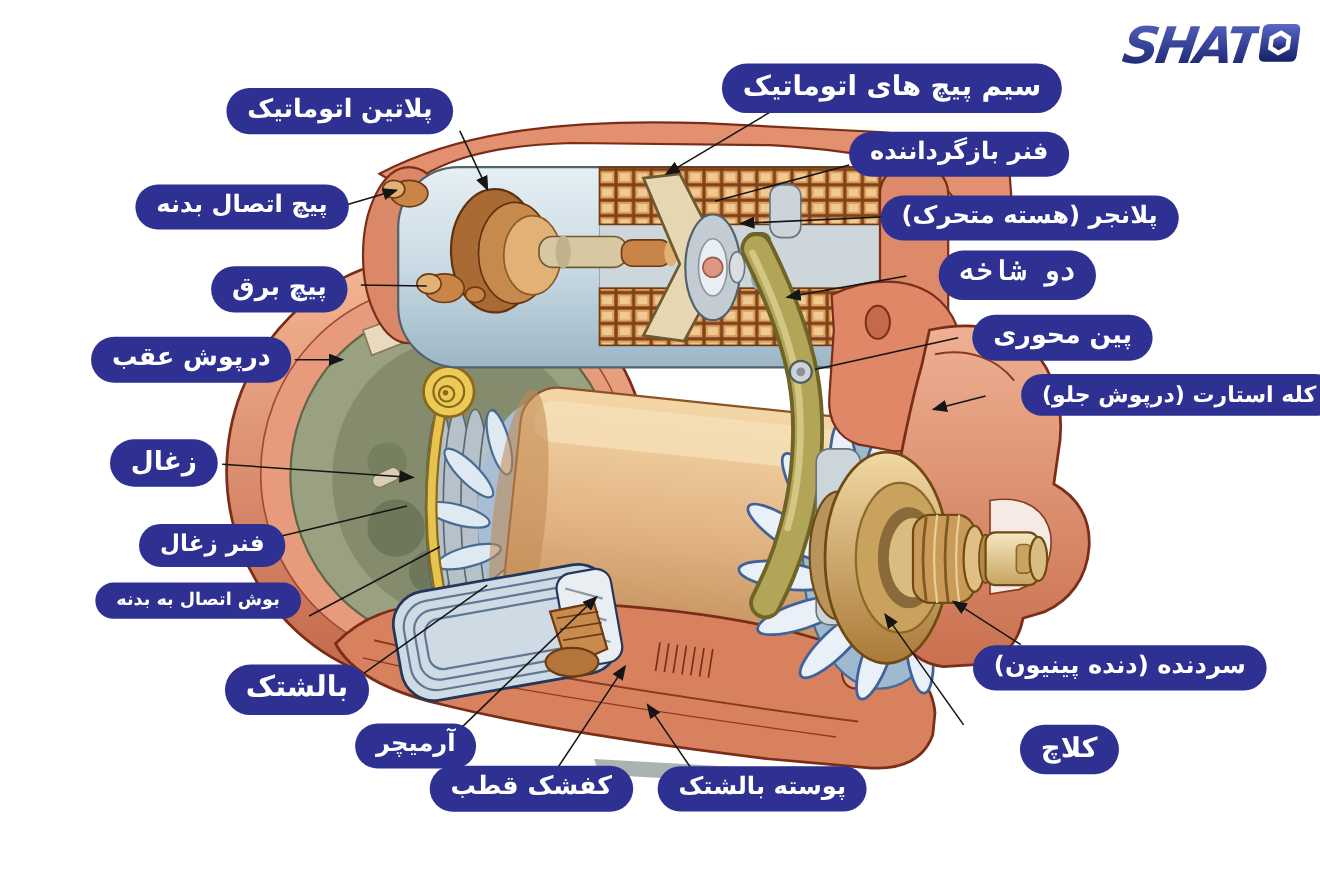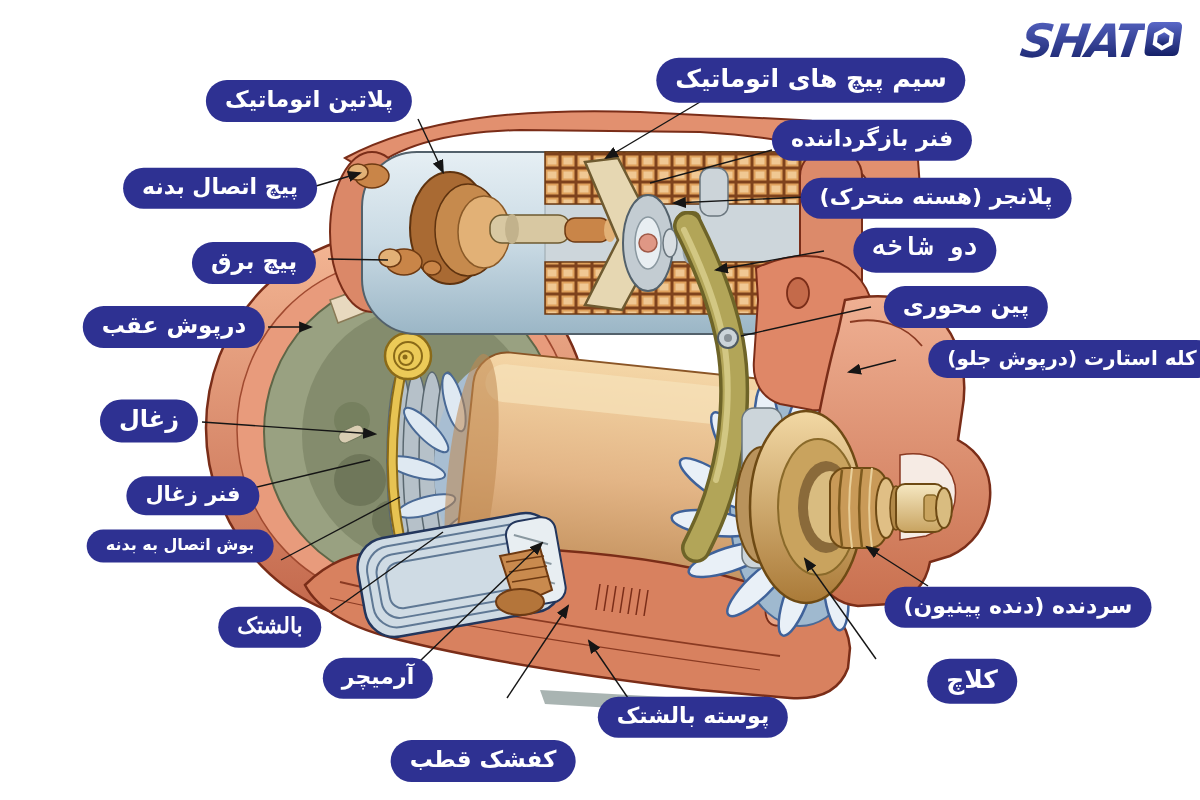--- a/index.html
+++ b/index.html
@@ -317,23 +317,23 @@
       <div class="pill" dir="rtl" style="left: 220px; top: 188px; font-size: 22px;">پیچ اتصال بدنه</div>
       <div class="pill" dir="rtl" style="left: 936px; top: 198px; font-size: 22px;">پلانجر (هسته متحرک)</div>
       <div class="pill" dir="rtl" style="left: 254px; top: 263px; font-size: 23px;">پیچ برق</div>
       <div class="pill" dir="rtl" style="left: 925px; top: 250px; font-size: 25px; font-family: Liberation Mono, monospace;">دو شاخه</div>
       <div class="pill" dir="rtl" style="left: 966px; top: 307px; font-size: 23px;">پین محوری</div>
       <div class="pill" dir="rtl" style="left: 1072px; top: 359px; font-size: 20px;">کله استارت (درپوش جلو)</div>
       <div class="pill" dir="rtl" style="left: 174px; top: 327px; font-size: 23px;">درپوش عقب</div>
       <div class="pill" dir="rtl" style="left: 149px; top: 421px; font-size: 24px;">زغال</div>
       <div class="pill" dir="rtl" style="left: 193px; top: 496px; font-size: 21px;">فنر زغال</div>
       <div class="pill" dir="rtl" style="left: 180px; top: 546px; font-size: 16px;">بوش اتصال به بدنه</div>
-      <div class="pill" dir="rtl" style="left: 270px; top: 627px; font-size: 22px; font-family: Liberation Serif, serif;">بالشتک</div>
+      <div class="pill" dir="rtl" style="left: 270px; top: 627px; font-size: 26px;">بالشتک</div>
       <div class="pill" dir="rtl" style="left: 378px; top: 678px; font-size: 22px;">آرمیچر</div>
-      <div class="pill" dir="rtl" style="left: 483px; top: 717px; font-size: 23px; margin-top: 44px;">کفشک قطب</div>
+      <div class="pill" dir="rtl" style="left: 483px; top: 717px; font-size: 23px;">کفشک قطب</div>
       <div class="pill" dir="rtl" style="left: 693px; top: 717px; font-size: 22px;">پوسته بالشتک</div>
       <div class="pill" dir="rtl" style="left: 1018px; top: 607px; font-size: 22px;">سردنده (دنده پینیون)</div>
       <div class="pill" dir="rtl" style="left: 972px; top: 681px; font-size: 25px;">کلاچ</div>
     </div>
 
   <div class="logo">
     <span class="logo-text">SHAT</span>
     <span class="logo-o">
       <svg width="38" height="42" viewBox="0 0 40 44">
         <defs>

